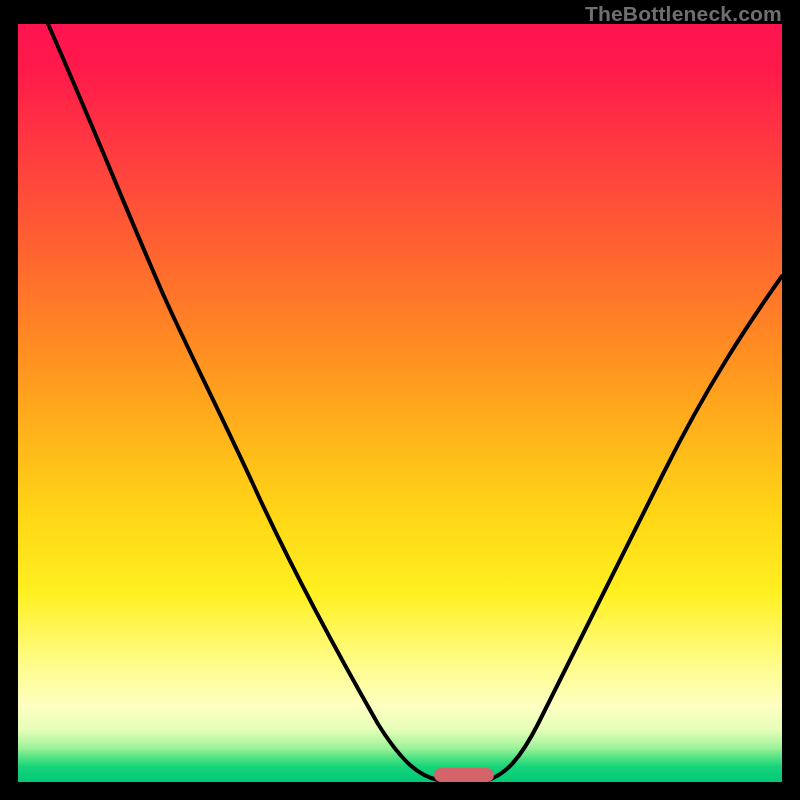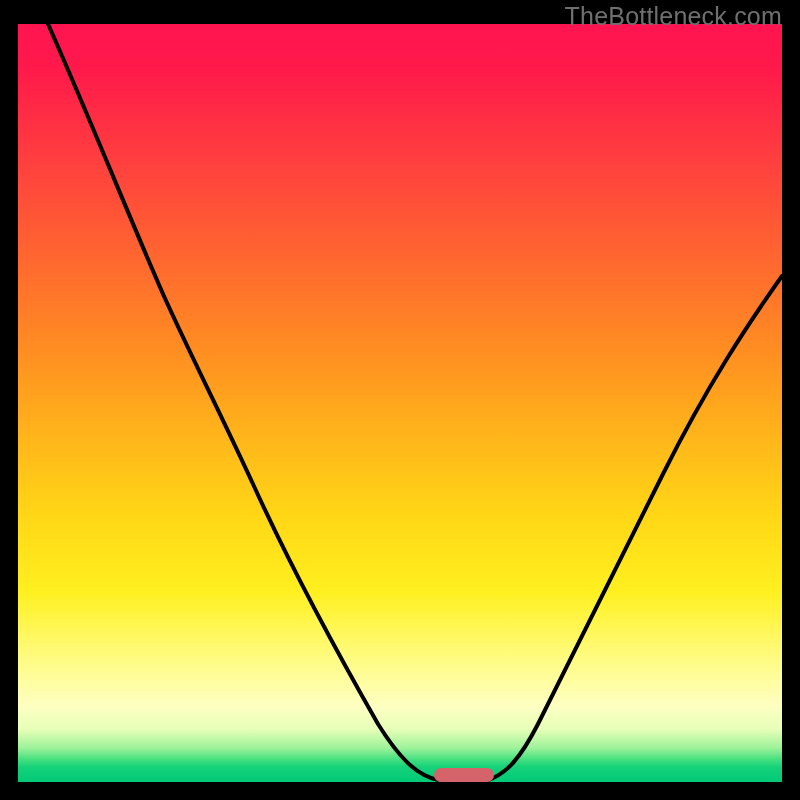--- a/index.html
+++ b/index.html
@@ -60,22 +60,22 @@
   .pill {
     position: absolute;
     background: #d5646a;
     border-radius: 999px;
   }
   .watermark {
     position: absolute;
     top: 2px;
     right: 18px;
     color: #6f6f6f;
-    font-size: 25px;
-    font-weight: 400;
+    font-size: 21px;
+    font-weight: 700;
     letter-spacing: 0.2px;
     user-select: none;
   }
 </style>
 </head>
 <body>
 
 <div class="frame">
 
   <div class="plot-area">

